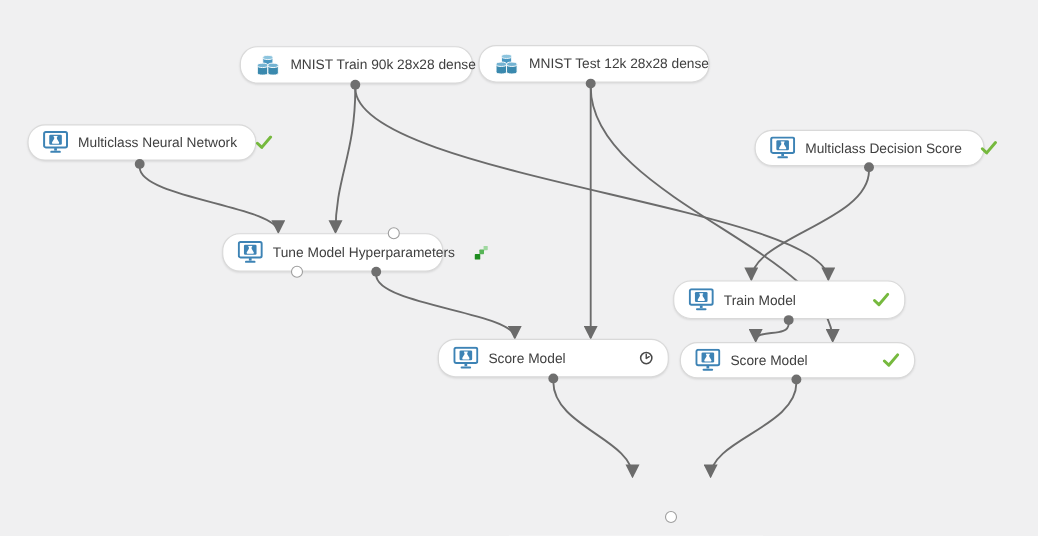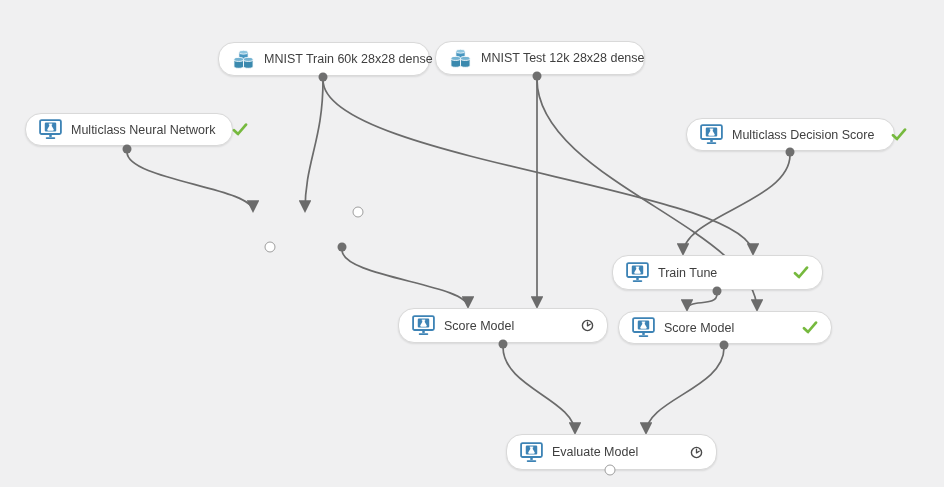--- a/index.html
+++ b/index.html
@@ -55,21 +55,21 @@
     <span class="icon">
         <svg width="23" height="21" viewBox="0 0 24 22">
       <path d="M7.2,3.4 v6.8 a4.8,2 0 0 0 9.6,0 v-6.8" fill="#4796c0" stroke="#fff" stroke-width="0.8"></path>
       <ellipse cx="12" cy="3.4" rx="4.8" ry="2" fill="#8cc4de" stroke="#fff" stroke-width="0.8"></ellipse>
       <path d="M2,10.9 v7.2 a5,2.1 0 0 0 10,0 v-7.2" fill="#3a89ae" stroke="#fff" stroke-width="0.9"></path>
       <ellipse cx="7" cy="10.9" rx="5" ry="2.1" fill="#74b3d2" stroke="#fff" stroke-width="0.9"></ellipse>
       <path d="M12,10.9 v7.2 a5,2.1 0 0 0 10,0 v-7.2" fill="#3a89ae" stroke="#fff" stroke-width="0.9"></path>
       <ellipse cx="17" cy="10.9" rx="5" ry="2.1" fill="#74b3d2" stroke="#fff" stroke-width="0.9"></ellipse>
     </svg>
       </span>
-    <span class="label">MNIST Train 60k 28x28 dense</span>
+    <span class="label">MNIST Train 90k 28x28 dense</span>
   </div>
   <div class="node" style="left: 435px; top: 41px; width: 210px; height: 34px;">
     <span class="icon">
         <svg width="23" height="21" viewBox="0 0 24 22">
       <path d="M7.2,3.4 v6.8 a4.8,2 0 0 0 9.6,0 v-6.8" fill="#4796c0" stroke="#fff" stroke-width="0.8"></path>
       <ellipse cx="12" cy="3.4" rx="4.8" ry="2" fill="#8cc4de" stroke="#fff" stroke-width="0.8"></ellipse>
       <path d="M2,10.9 v7.2 a5,2.1 0 0 0 10,0 v-7.2" fill="#3a89ae" stroke="#fff" stroke-width="0.9"></path>
       <ellipse cx="7" cy="10.9" rx="5" ry="2.1" fill="#74b3d2" stroke="#fff" stroke-width="0.9"></ellipse>
       <path d="M12,10.9 v7.2 a5,2.1 0 0 0 10,0 v-7.2" fill="#3a89ae" stroke="#fff" stroke-width="0.9"></path>
       <ellipse cx="17" cy="10.9" rx="5" ry="2.1" fill="#74b3d2" stroke="#fff" stroke-width="0.9"></ellipse>
@@ -106,32 +106,52 @@
       <rect x="7" y="19" width="10" height="1.9" rx="0.9" fill="#3d83b5"></rect>
     </svg>
       </span>
     <span class="label">Multiclass Decision Score</span>
     <span class="status">
         <svg width="16" height="13" viewBox="0 0 16 13">
       <path d="M2,7.2 L6,11 L14,1.6" fill="none" stroke="#76b93e" stroke-width="2.7" stroke-linecap="round" stroke-linejoin="round"></path>
     </svg>
       </span>
   </div>
+  <div class="node" style="left: 202px; top: 212px; width: 201px; height: 35px;">
+    <span class="icon">
+        <svg width="23" height="21" viewBox="0 0 24 22">
+      <rect x="1.1" y="1.1" width="21.8" height="14.6" rx="1.6" fill="#fff" stroke="#3d83b5" stroke-width="1.9"></rect>
+      <rect x="6" y="3.7" width="12" height="9.5" rx="1.2" fill="#3d83b5"></rect>
+      <path d="M10.7,5.3 L10.7,7.4 L8.7,10.8 A1,1 0 0 0 9.6,12.3 L14.4,12.3 A1,1 0 0 0 15.3,10.8 L13.3,7.4 L13.3,5.3 Z" fill="#fff"></path>
+      <rect x="10.2" y="4.8" width="3.6" height="1.1" fill="#fff"></rect>
+      <rect x="10.7" y="16.4" width="2.6" height="2.4" fill="#3d83b5"></rect>
+      <rect x="7" y="19" width="10" height="1.9" rx="0.9" fill="#3d83b5"></rect>
+    </svg>
+      </span>
+    <span class="label">Tune Model Hyperparameters</span>
+    <span class="status">
+        <svg width="14" height="14" viewBox="0 0 14 14">
+      <rect x="8.6" y="0.6" width="3.8" height="3.8" rx="0.6" fill="#9fd89f"></rect>
+      <rect x="4.8" y="3.9" width="4.2" height="4.2" rx="0.6" fill="#56b456"></rect>
+      <rect x="0.6" y="8" width="5" height="5" rx="0.6" fill="#1f8c1f"></rect>
+    </svg>
+      </span>
+  </div>
   <div class="node" style="left: 612px; top: 255px; width: 211px; height: 35px;">
     <span class="icon">
         <svg width="23" height="21" viewBox="0 0 24 22">
       <rect x="1.1" y="1.1" width="21.8" height="14.6" rx="1.6" fill="#fff" stroke="#3d83b5" stroke-width="1.9"></rect>
       <rect x="6" y="3.7" width="12" height="9.5" rx="1.2" fill="#3d83b5"></rect>
       <path d="M10.7,5.3 L10.7,7.4 L8.7,10.8 A1,1 0 0 0 9.6,12.3 L14.4,12.3 A1,1 0 0 0 15.3,10.8 L13.3,7.4 L13.3,5.3 Z" fill="#fff"></path>
       <rect x="10.2" y="4.8" width="3.6" height="1.1" fill="#fff"></rect>
       <rect x="10.7" y="16.4" width="2.6" height="2.4" fill="#3d83b5"></rect>
       <rect x="7" y="19" width="10" height="1.9" rx="0.9" fill="#3d83b5"></rect>
     </svg>
       </span>
-    <span class="label">Train Tune</span>
+    <span class="label">Train Model</span>
     <span class="status">
         <svg width="16" height="13" viewBox="0 0 16 13">
       <path d="M2,7.2 L6,11 L14,1.6" fill="none" stroke="#76b93e" stroke-width="2.7" stroke-linecap="round" stroke-linejoin="round"></path>
     </svg>
       </span>
   </div>
   <div class="node" style="left: 398px; top: 308px; width: 210px; height: 35px;">
     <span class="icon">
         <svg width="23" height="21" viewBox="0 0 24 22">
       <rect x="1.1" y="1.1" width="21.8" height="14.6" rx="1.6" fill="#fff" stroke="#3d83b5" stroke-width="1.9"></rect>
@@ -158,39 +178,20 @@
       <path d="M10.7,5.3 L10.7,7.4 L8.7,10.8 A1,1 0 0 0 9.6,12.3 L14.4,12.3 A1,1 0 0 0 15.3,10.8 L13.3,7.4 L13.3,5.3 Z" fill="#fff"></path>
       <rect x="10.2" y="4.8" width="3.6" height="1.1" fill="#fff"></rect>
       <rect x="10.7" y="16.4" width="2.6" height="2.4" fill="#3d83b5"></rect>
       <rect x="7" y="19" width="10" height="1.9" rx="0.9" fill="#3d83b5"></rect>
     </svg>
       </span>
     <span class="label">Score Model</span>
     <span class="status">
         <svg width="16" height="13" viewBox="0 0 16 13">
       <path d="M2,7.2 L6,11 L14,1.6" fill="none" stroke="#76b93e" stroke-width="2.7" stroke-linecap="round" stroke-linejoin="round"></path>
-    </svg>
-      </span>
-  </div>
-  <div class="node" style="left: 506px; top: 434px; width: 211px; height: 36px;">
-    <span class="icon">
-        <svg width="23" height="21" viewBox="0 0 24 22">
-      <rect x="1.1" y="1.1" width="21.8" height="14.6" rx="1.6" fill="#fff" stroke="#3d83b5" stroke-width="1.9"></rect>
-      <rect x="6" y="3.7" width="12" height="9.5" rx="1.2" fill="#3d83b5"></rect>
-      <path d="M10.7,5.3 L10.7,7.4 L8.7,10.8 A1,1 0 0 0 9.6,12.3 L14.4,12.3 A1,1 0 0 0 15.3,10.8 L13.3,7.4 L13.3,5.3 Z" fill="#fff"></path>
-      <rect x="10.2" y="4.8" width="3.6" height="1.1" fill="#fff"></rect>
-      <rect x="10.7" y="16.4" width="2.6" height="2.4" fill="#3d83b5"></rect>
-      <rect x="7" y="19" width="10" height="1.9" rx="0.9" fill="#3d83b5"></rect>
-    </svg>
-      </span>
-    <span class="label">Evaluate Model</span>
-    <span class="status">
-        <svg width="13" height="13" viewBox="0 0 13 13">
-      <circle cx="6.5" cy="6.5" r="5.1" fill="none" stroke="#4a4a4a" stroke-width="1.4"></circle>
-      <path d="M6.5,6.9 L6.5,3.1 M6.5,6.9 L9.2,5.3" fill="none" stroke="#4a4a4a" stroke-width="1.3" stroke-linecap="round"></path>
     </svg>
       </span>
   </div>
 <div class="port filled" style="left: 323px; top: 77px;"></div>
     <div class="port filled" style="left: 537px; top: 76px;"></div>
     <div class="port filled" style="left: 127px; top: 149px;"></div>
     <div class="port filled" style="left: 790px; top: 152px;"></div>
     <div class="port hollow" style="left: 270px; top: 247px;"></div>
     <div class="port filled" style="left: 342px; top: 247px;"></div>
     <div class="port hollow" style="left: 358px; top: 212px;"></div>

